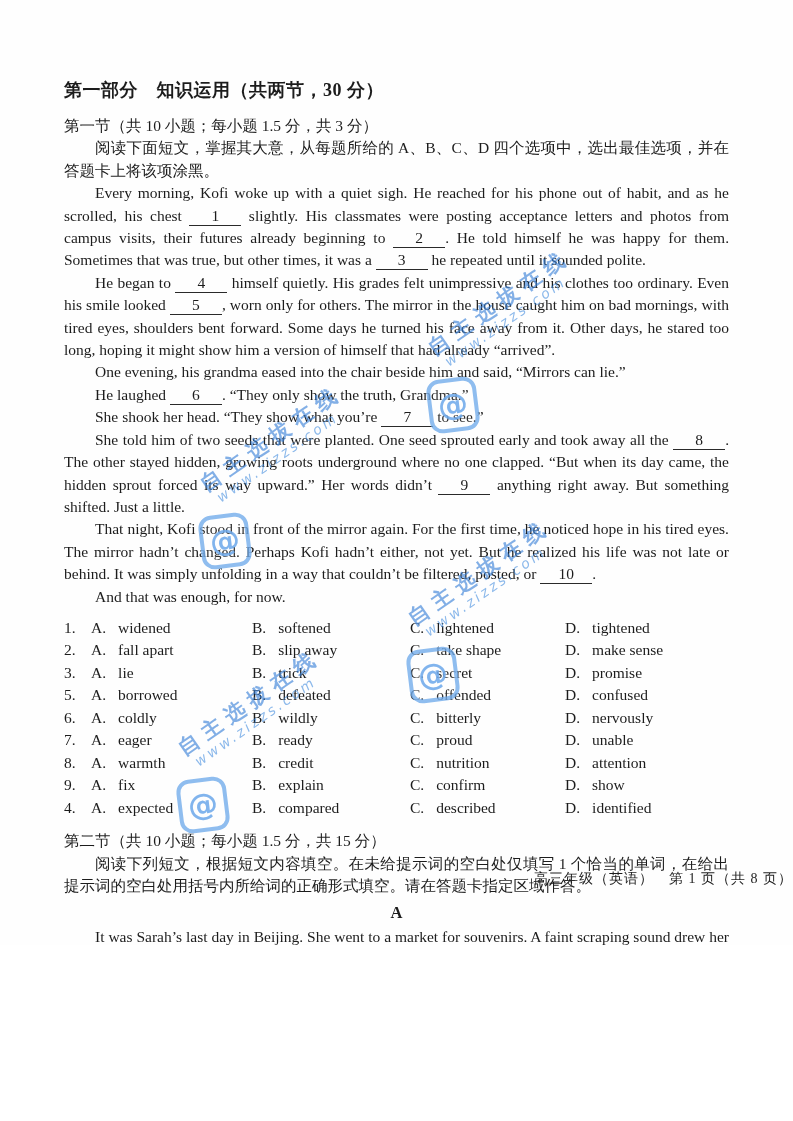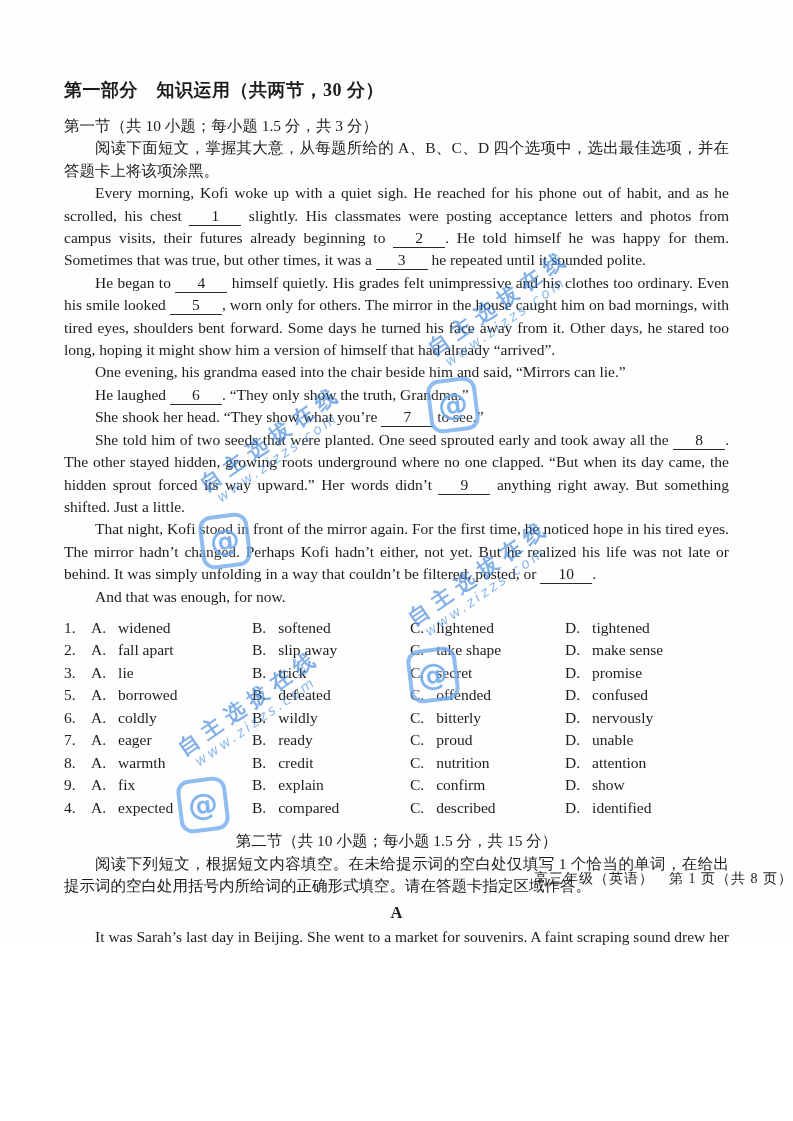--- a/index.html
+++ b/index.html
@@ -44,21 +44,21 @@
   }
   
   .questions{margin-top:9px;}
   .q-row{
     display:grid;
     grid-template-columns:188px 158px 155px auto;
     line-height:22.5px;
   }
   .q-num{display:inline-block;min-width:27px;}
   .opt-letter{display:inline-block;margin-right:12px;}
-  .sec2-heading{margin-top:11px;text-align:center;}
+  .sec2-heading{margin-top:11px;}
   .passage-label{
     text-align:center;
     font-weight:bold;
     font-size:16.5px;
     margin:4px 0 2px 0;
     text-indent:0;
   }
   .footer{
     position:absolute;
     left:0;bottom:55px;

